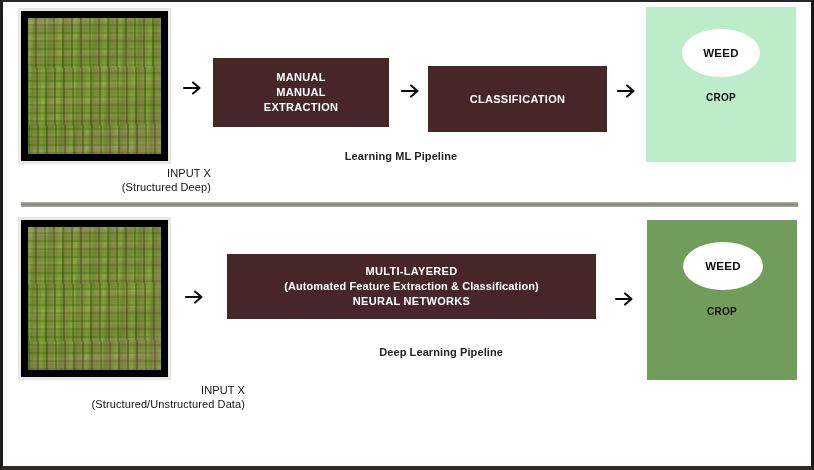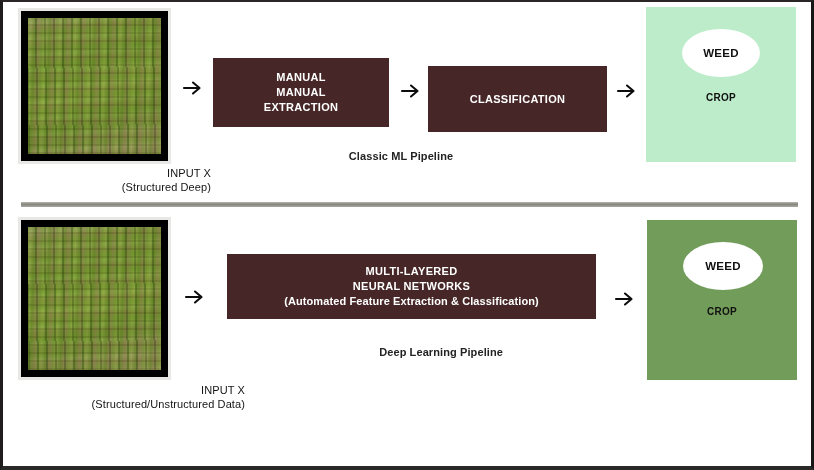--- a/index.html
+++ b/index.html
@@ -226,21 +226,21 @@
       </svg>
     </div>
 
     <div class="outpanel" style="left:643px; top:5px; width:150px; height:155px; background:#bdeccb;">
       <div class="ellipse" style="left:36px; top:22px; width:78px; height:48px;">
         <span>WEED</span>
       </div>
       <div class="outlabel" style="top:85px;">CROP</div>
     </div>
 
-    <div class="pipe-caption" style="left:310px; top:148px; width:176px;">Classic ML Pipeline</div>
+    <div class="pipe-caption" style="left:310px; top:148px; width:176px;">Learning ML Pipeline</div>
 
     <div class="divider" style="left:18px; top:200px; width:777px; height:5px;"></div>
 
     <div class="thumb-wrap" style="left:15px; top:215px; width:153px; height:163px;">
       <div class="thumb-frame">
         <div class="thumb-img"></div>
       </div>
     </div>
 
     <div class="caption" style="left:-18px; top:381px; width:220px;">
@@ -249,22 +249,22 @@
     </div>
 
     <div class="arrow" style="left:180px; top:283px;">
       <svg viewBox="0 0 24 24" aria-hidden="true">
         <path d="M3 12 H17 M12 6.5 L18.5 12 L12 17.5" fill="none" stroke="currentColor" stroke-width="2.1" stroke-linecap="round" stroke-linejoin="round"></path>
       </svg>
     </div>
 
     <div class="procbox" style="left:224px; top:252px; width:369px; height:65px;">
       <div class="line">MULTI-LAYERED</div>
+      <div class="line sub">(Automated Feature Extraction &amp; Classification)</div>
       <div class="line">NEURAL NETWORKS</div>
-      <div class="line sub">(Automated Feature Extraction &amp; Classification)</div>
     </div>
 
     <div class="arrow" style="left:610px; top:285px;">
       <svg viewBox="0 0 24 24" aria-hidden="true">
         <path d="M3 12 H17 M12 6.5 L18.5 12 L12 17.5" fill="none" stroke="currentColor" stroke-width="2.1" stroke-linecap="round" stroke-linejoin="round"></path>
       </svg>
     </div>
 
     <div class="outpanel" style="left:644px; top:218px; width:150px; height:160px; background:#729c5a;">
       <div class="ellipse" style="left:36px; top:22px; width:80px; height:48px;">

